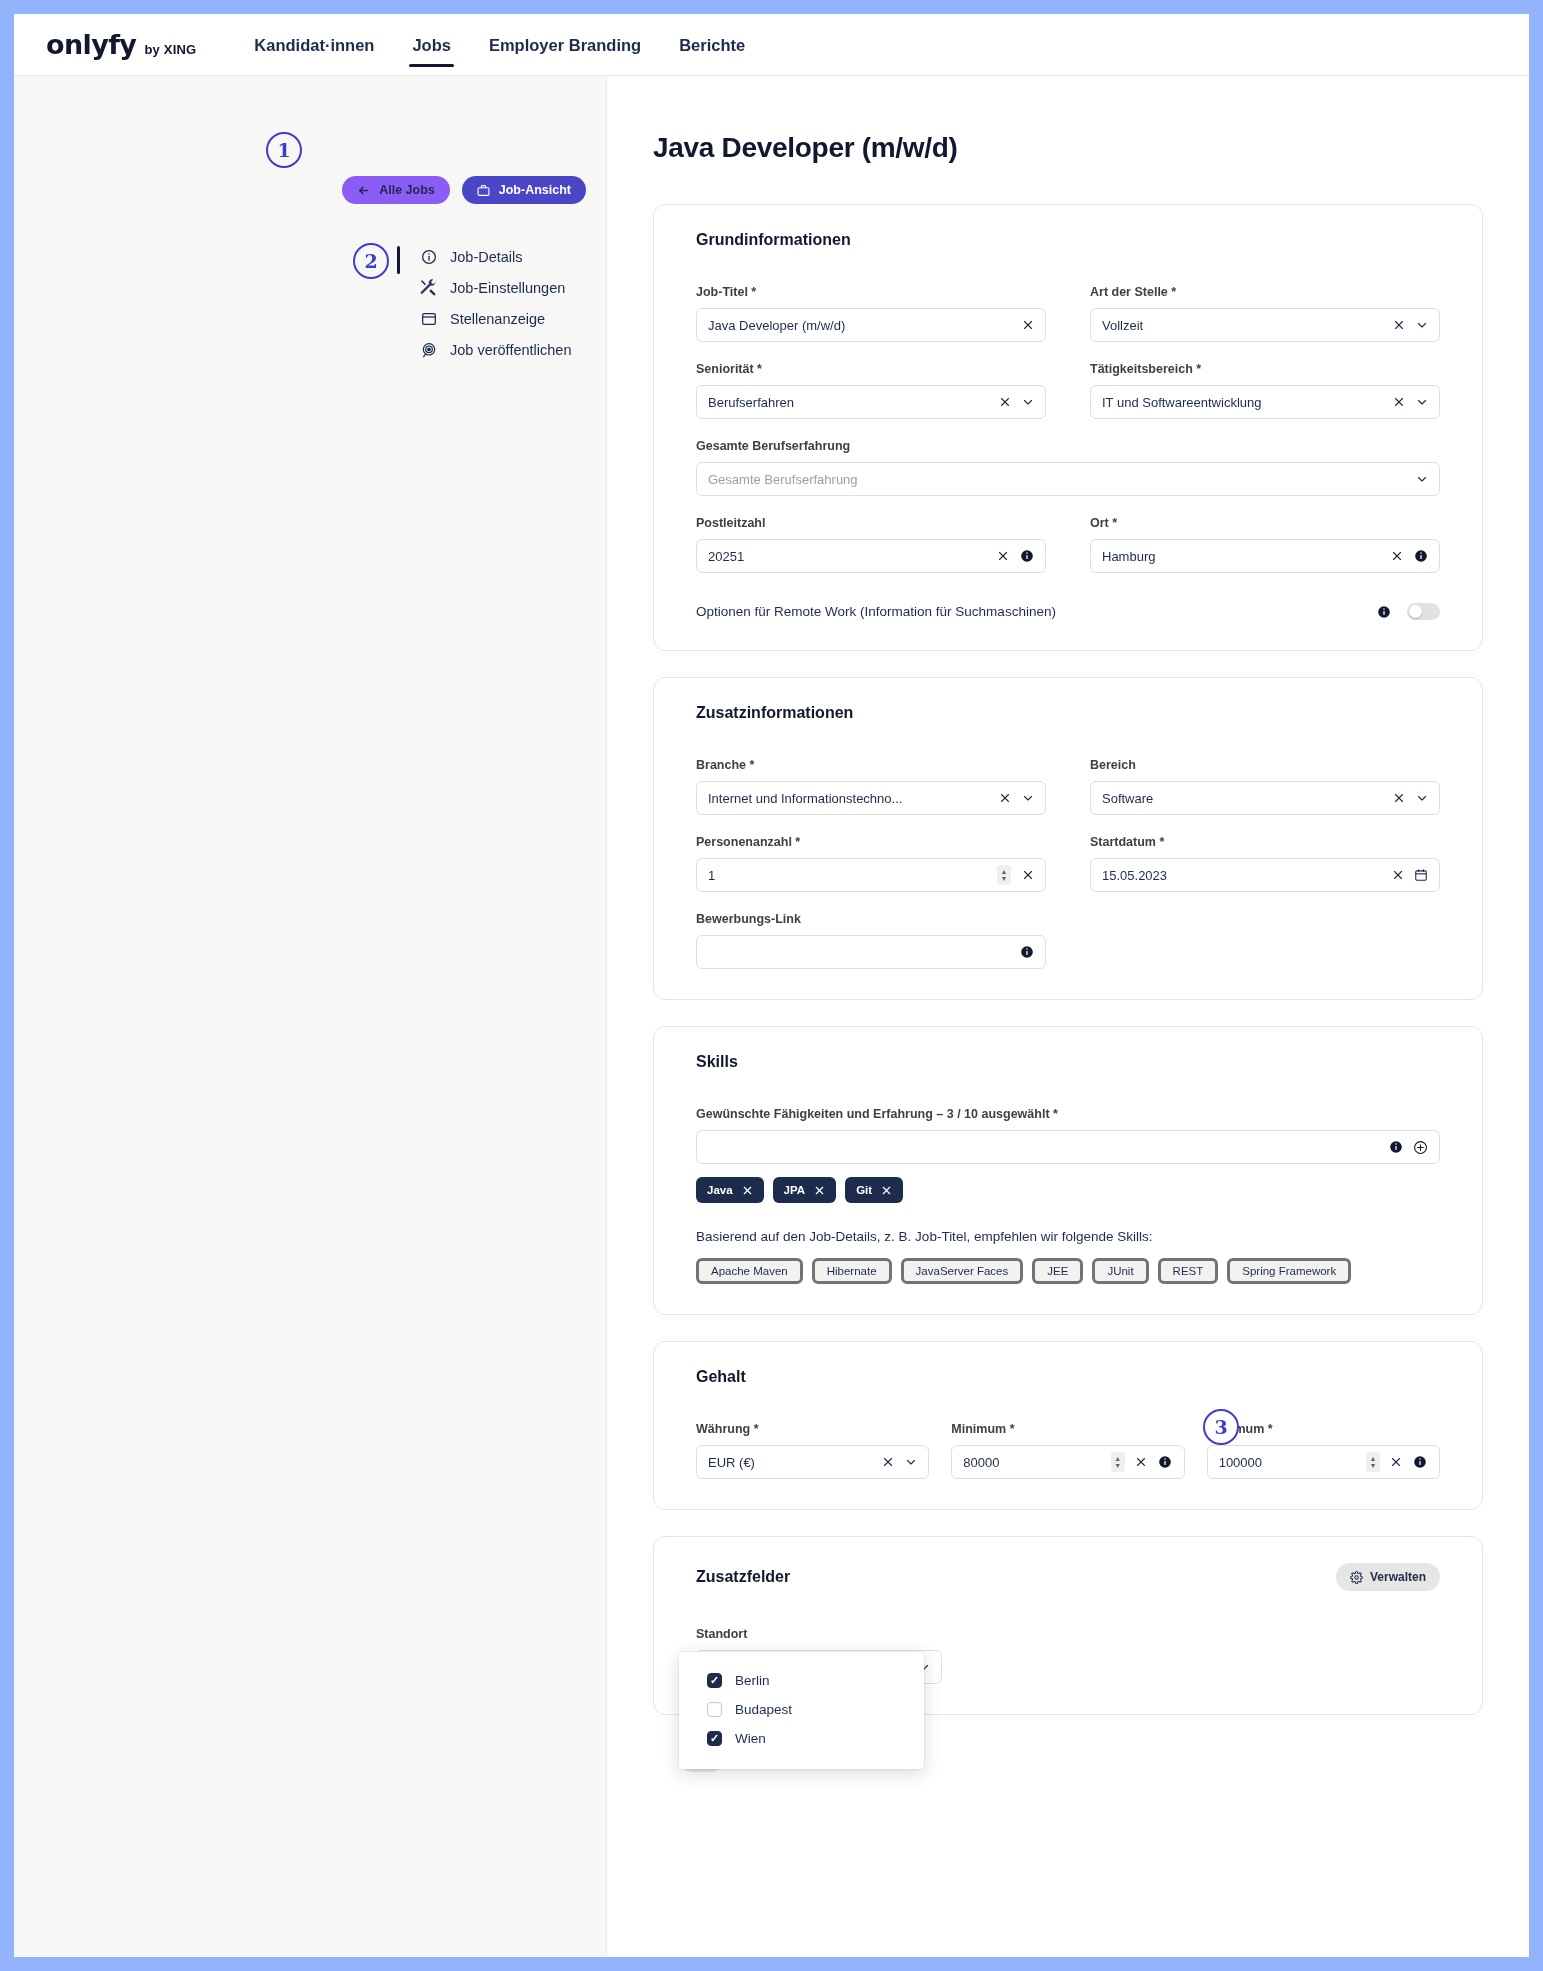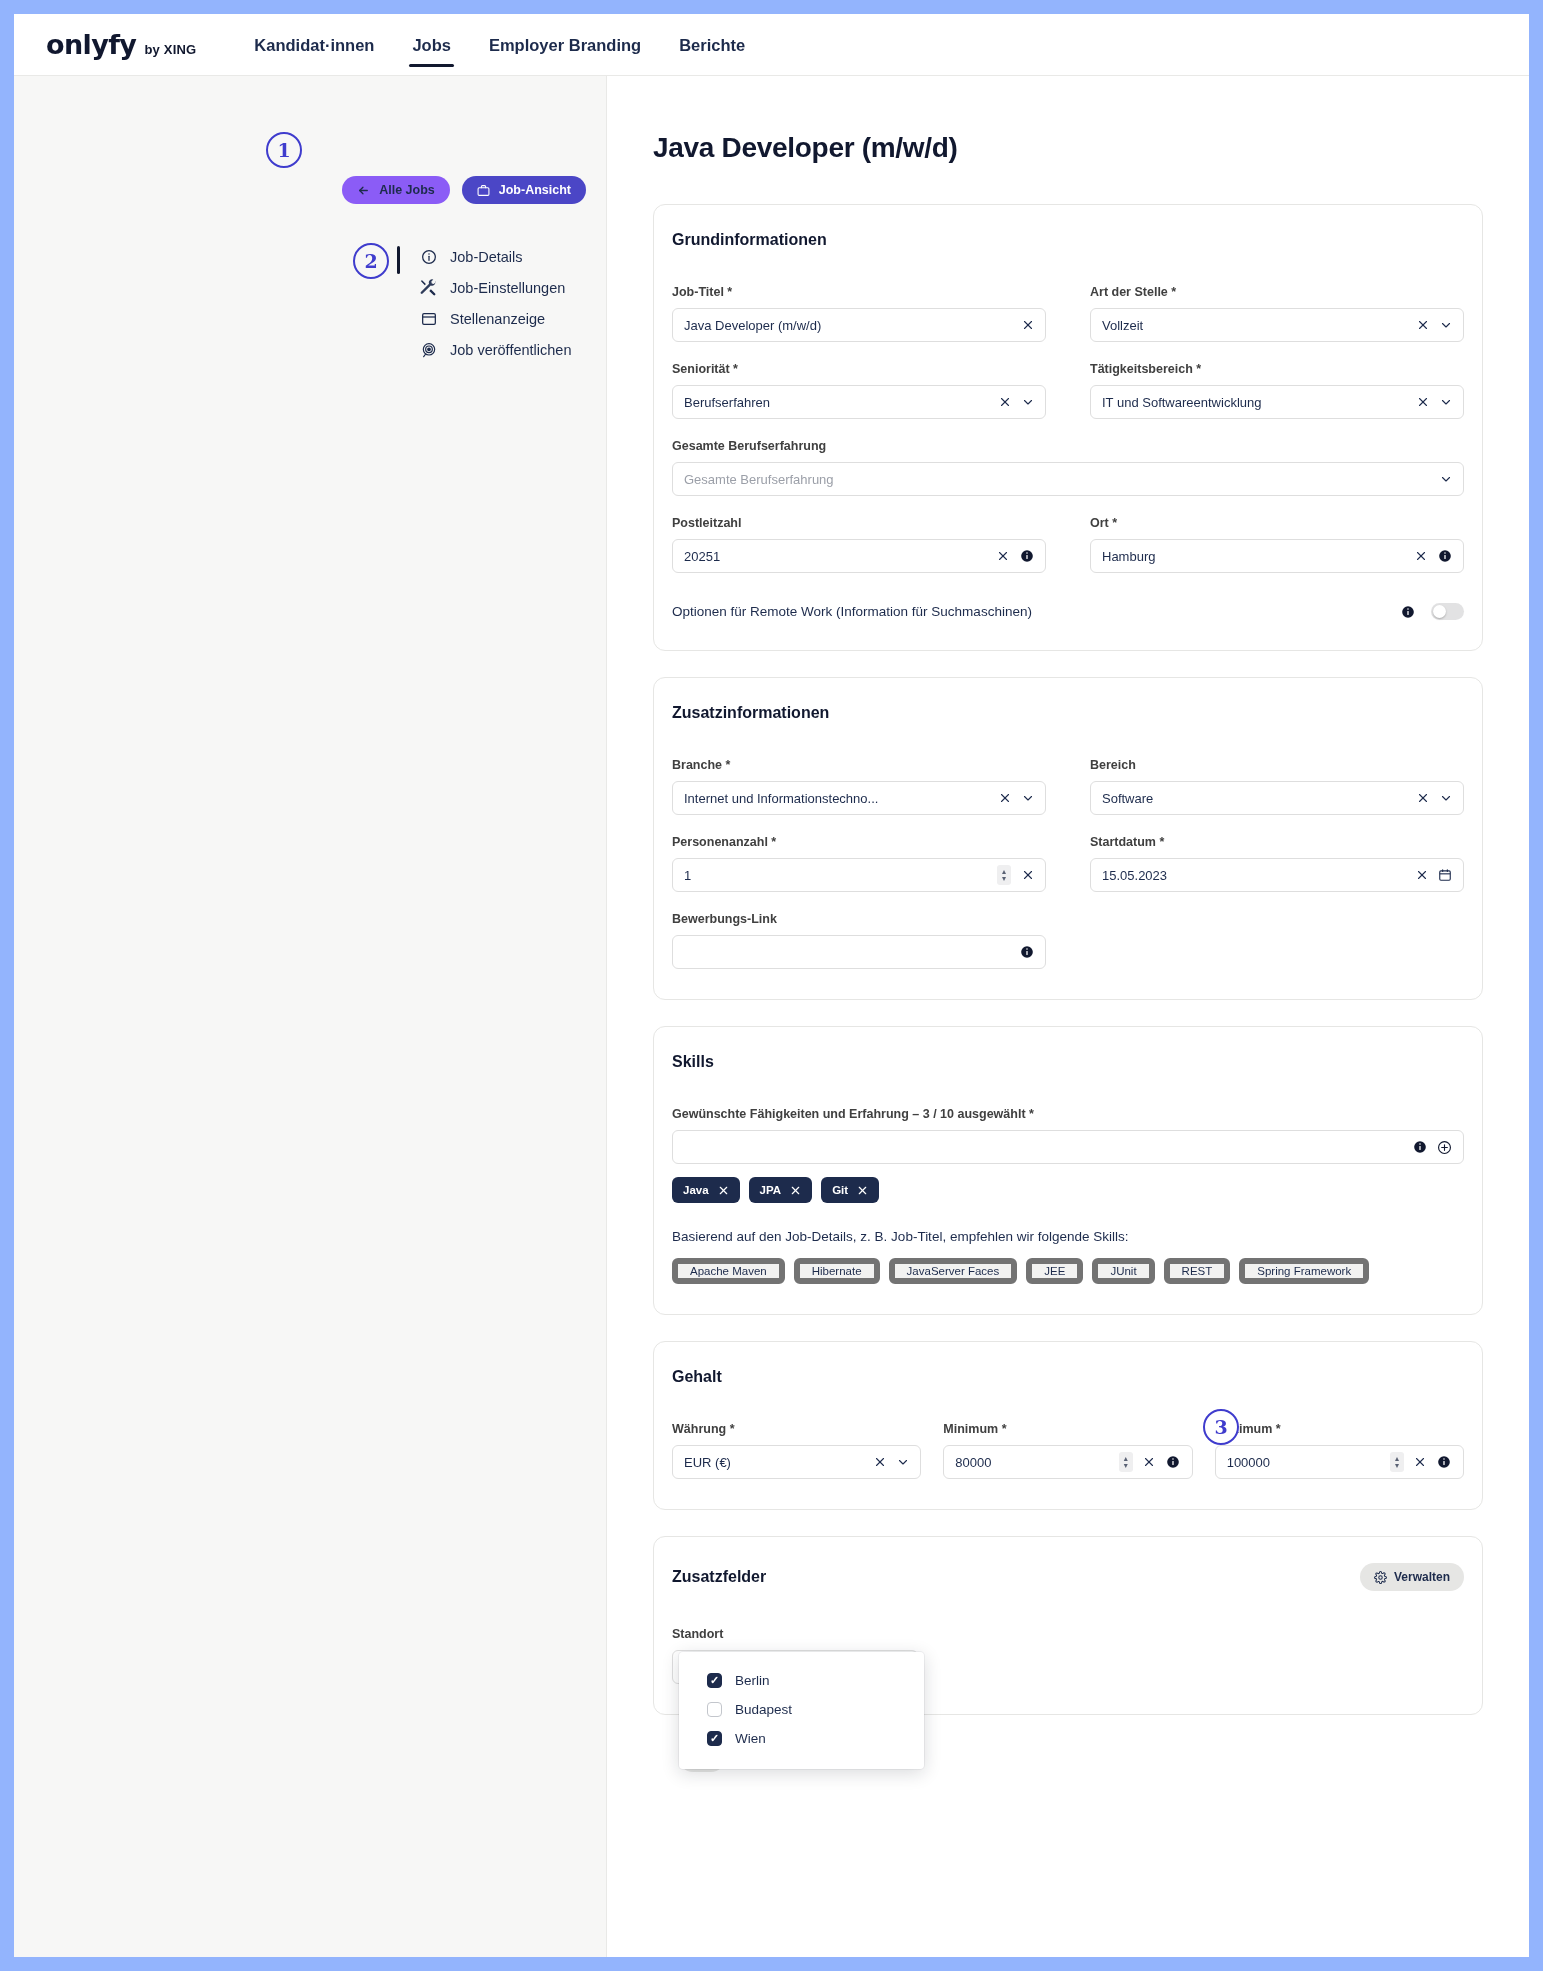--- a/index.html
+++ b/index.html
@@ -85,21 +85,21 @@
   .menu-ico { width:17px; height:17px; display:flex; align-items:center; justify-content:center; color:#1d2b4c; flex:none;}
   .menu-label { font-size: 14.5px; color:#1d2b4c; white-space:nowrap;}
 
   
   .page-title {
     font-size: 28px; font-weight: 700; color:#11182f;
     letter-spacing:-0.3px; margin-bottom: 40px;
   }
   .card {
     border: 1px solid #e6e6e4; border-radius: 12px;
-    background:#ffffff; padding: 26px 18px 30px;
+    background:#ffffff; padding: 26px 42px 30px;
     margin-bottom: 26px; position: relative;
   }
   .card-head { display:flex; align-items:center; justify-content:space-between; margin-bottom: 36px;}
   .card-title { font-size: 16px; font-weight: 700; color:#11182f; }
 
   .grid2 { display:grid; grid-template-columns: 1fr 1fr; gap: 20px 44px; }
   .grid3 { display:grid; grid-template-columns: 1fr 1fr 1fr; gap: 20px 22px; }
   .field { display:flex; flex-direction:column; }
   .field.full { grid-column: 1 / -1; }
   .flabel { font-size: 12.5px; font-weight: 700; color:#404040; margin-bottom: 9px;}
@@ -130,21 +130,21 @@
   .chips { display:flex; gap: 9px; margin-top: 13px; flex-wrap: wrap;}
   .chip-dark {
     background:#1d2b4c; color:#ffffff; border-radius:6px;
     height: 26px; padding: 0 11px; display:flex; align-items:center; gap: 9px;
     font-size: 11.5px; font-weight: 700; cursor:pointer;
   }
   .chip-dark .x { font-size: 13px; }
   .sugg-text { font-size: 13.5px; color:#1d2b4c; margin-top: 26px; }
   .chips-light { display:flex; gap: 9px; margin-top: 14px; flex-wrap:wrap;}
   .chip-light {
-    background:#f2f2f1; border:6px solid #737373; border-radius:6px;
+    background:#f2f2f1; border:3px solid #737373; border-radius:6px;
     height: 26px; padding: 0 12px; display:flex; align-items:center;
     font-size: 11.5px; color:#1d2b4c; cursor:pointer; white-space:nowrap;text-align:center;
   }
 
   
   .btn-verwalten {
     background:#e6e6e4; color:#1d2b4c; border-radius: 14px;
     height: 28px; padding: 0 14px; display:inline-flex; align-items:center; gap:7px;
     font-size: 12px; font-weight:700; cursor:pointer;
   }

